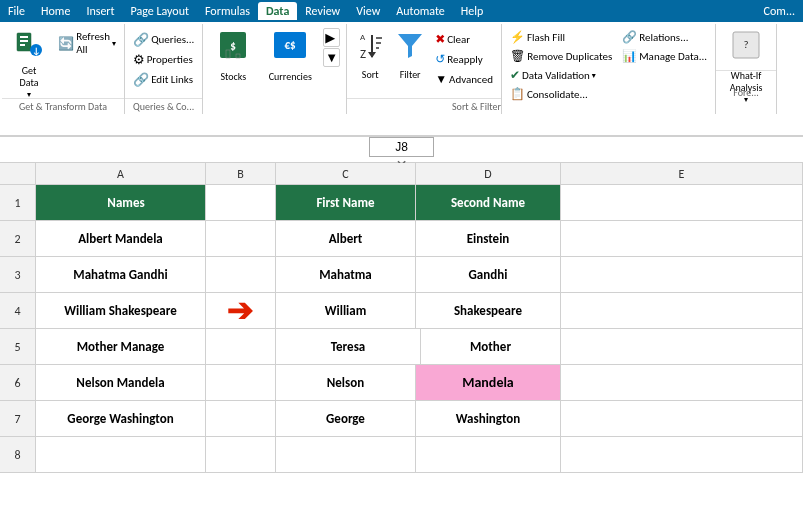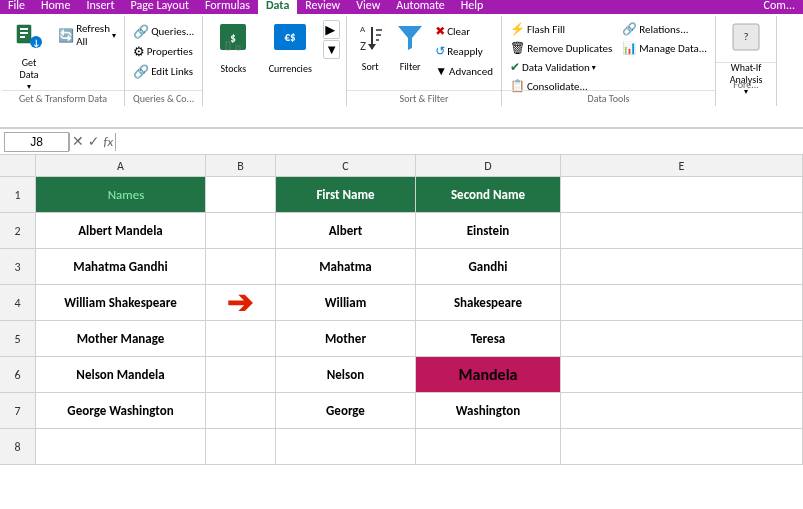--- a/index.html
+++ b/index.html
@@ -1,21 +1,21 @@
 <!DOCTYPE html>
 <html><head>
   <meta charset="utf-8">
   <style>
     * { margin: 0; padding: 0; box-sizing: border-box; }
     body { font-family: 'Calibri', 'Segoe UI', sans-serif; font-size: 12px; background: #fff; width: 803px; height: 509px; overflow: hidden; }
   </style>
 </head>
 <body>
 
-<div style="display:flex; background:#a21caf; height:14px; align-items:flex-end;">
+<div style="display:flex; background:#0369a1; height:22px; align-items:center;">
   <span style="color:#fff;padding:2px 8px;font-size:12px;cursor:pointer;">File</span>
   <span style="color:#fff;padding:2px 8px;font-size:12px;cursor:pointer;">Home</span>
   <span style="color:#fff;padding:2px 8px;font-size:12px;cursor:pointer;">Insert</span>
   <span style="color:#fff;padding:2px 8px;font-size:12px;cursor:pointer;">Page Layout</span>
   <span style="color:#fff;padding:2px 8px;font-size:12px;cursor:pointer;">Formulas</span>
   <span style="color:#fff;padding:2px 8px;font-size:12px;cursor:pointer;background:white;color:#217346;font-weight:bold;border-radius:3px 3px 0 0;">Data</span>
   <span style="color:#fff;padding:2px 8px;font-size:12px;cursor:pointer;">Review</span>
   <span style="color:#fff;padding:2px 8px;font-size:12px;cursor:pointer;">View</span>
   <span style="color:#fff;padding:2px 8px;font-size:12px;cursor:pointer;">Automate</span>
   <span style="color:#fff;padding:2px 8px;font-size:12px;cursor:pointer;">Help</span>
@@ -134,21 +134,21 @@
           <div style="display:flex;align-items:center;gap:2px;padding:1px 3px;cursor:pointer;border:1px solid transparent;border-radius:2px;font-size:11px;">
             <span style="color:#0078d4;font-size:12px;">↺</span>
             <span>Reapply</span>
           </div>
           <div style="display:flex;align-items:center;gap:2px;padding:1px 3px;cursor:pointer;border:1px solid transparent;border-radius:2px;font-size:11px;">
             <span style="font-size:12px;">▼</span>
             <span>Advanced</span>
           </div>
         </div>
       </div>
-      <div style="font-size:10px;color:#666;text-align:center;position:absolute;bottom:0;left:0;right:0;border-top:1px solid #e0e0e0;padding:1px 0;">Sort &amp; Filter</div>
+      <div style="font-size:10px;color:#666;text-align:right;position:absolute;bottom:0;left:0;right:0;border-top:1px solid #e0e0e0;padding:1px 0;">Sort &amp; Filter</div>
     </div>
 
     <div style="display:flex;flex-direction:column;border-right:1px solid #d0d0d0;padding:2px 4px;position:relative;min-width:160px;">
       <div style="display:flex;gap:2px;align-items:flex-start;flex:1;">
 
         <div style="display:flex;flex-direction:column;gap:1px;margin-top:2px;">
           <div style="display:flex;align-items:center;gap:2px;padding:1px 3px;cursor:pointer;border:1px solid transparent;border-radius:2px;font-size:11px;">
             <span style="font-size:12px;color:#0078d4;">⚡</span>
             <span>Flash Fill</span>
           </div>
@@ -170,21 +170,20 @@
           <div style="display:flex;align-items:center;gap:2px;padding:1px 3px;cursor:pointer;border:1px solid transparent;border-radius:2px;font-size:11px;">
             <span style="font-size:12px;">🔗</span>
             <span>Relations...</span>
           </div>
           <div style="display:flex;align-items:center;gap:2px;padding:1px 3px;cursor:pointer;border:1px solid transparent;border-radius:2px;font-size:11px;">
             <span style="font-size:12px;">📊</span>
             <span>Manage Data...</span>
           </div>
         </div>
       </div>
-      <div style="font-size:10px;color:#666;text-align:center;position:absolute;bottom:0;left:0;right:0;border-top:1px solid #e0e0e0;padding:1px 0;">Data Tools</div>
     </div>
 
     <div style="display:flex;flex-direction:column;border-right:1px solid #d0d0d0;padding:2px 4px;position:relative;min-width:60px;">
       <div style="display:flex;gap:2px;align-items:flex-start;flex:1;">
         <div style="display:flex;flex-direction:column;align-items:center;padding:3px 4px;cursor:pointer;border:1px solid transparent;border-radius:2px;min-width:52px;">
           <div style="font-size:22px;line-height:1.2;">
             <svg width="30" height="34" viewBox="0 0 30 34">
               <rect x="2" y="2" width="26" height="26" rx="2" fill="#e8e8e8" stroke="#aaa"></rect>
               <text x="15" y="18" text-anchor="middle" font-size="11" fill="#333">?</text>
             </svg>
@@ -192,21 +191,21 @@
           <span style="font-size:10px;text-align:center;line-height:1.2;">What-If<br>Analysis</span>
           <span style="font-size:8px;">▾</span>
         </div>
       </div>
       <div style="font-size:10px;color:#666;text-align:center;position:absolute;bottom:0;left:0;right:0;border-top:1px solid #e0e0e0;padding:15px 0;">Fore...</div>
     </div>
 
   </div>
 </div>
 
-<div style="display:flex;align-items:center;height:26px;border-bottom:1px solid #d0d0d0;background:#fff;padding:0 4px;">
+<div style="display:flex;align-items:center;height:26px;border-bottom:1px solid #d0d0d0;background:#fff;padding:0 4px;flex-direction:column;">
   <input type="text" value="J8" style="width: 65px; border: 1px solid rgb(170, 170, 170); padding: 2px 4px; font-size: 12px; text-align: center; outline: none;">
   <span style="width:1px;height:18px;background:#aaa;display:inline-block;"></span>
   <span style="font-size:14px;color:#666;cursor:pointer;padding:0 2px;">✕</span>
   <span style="font-size:14px;color:#666;cursor:pointer;padding:0 2px;">✓</span>
   <span style="font-size:13px;color:#666;cursor:pointer;padding:0 2px;font-style:italic;">fx</span>
   <span style="width:1px;height:18px;background:#aaa;display:inline-block;"></span>
   <input type="text" value="" style="flex: 1 1 0%; border: none; outline: none; font-size: 12px; padding: 2px 4px;">
 </div>
 
 <div style="display:flex;flex-direction:column;flex:1;overflow:hidden;">
@@ -229,21 +228,21 @@
       <div style="height:36px;display:flex;align-items:center;justify-content:center;border-right:1px solid #d0d0d0;border-bottom:1px solid #d0d0d0;font-size:12px;color:#333;cursor:pointer;">4</div>
       <div style="height:36px;display:flex;align-items:center;justify-content:center;border-right:1px solid #d0d0d0;border-bottom:1px solid #d0d0d0;font-size:12px;color:#333;cursor:pointer;">5</div>
       <div style="height:36px;display:flex;align-items:center;justify-content:center;border-right:1px solid #d0d0d0;border-bottom:1px solid #d0d0d0;font-size:12px;color:#333;cursor:pointer;">6</div>
       <div style="height:36px;display:flex;align-items:center;justify-content:center;border-right:1px solid #d0d0d0;border-bottom:1px solid #d0d0d0;font-size:12px;color:#333;cursor:pointer;">7</div>
       <div style="height:36px;display:flex;align-items:center;justify-content:center;border-right:1px solid #d0d0d0;border-bottom:1px solid #d0d0d0;font-size:12px;color:#333;cursor:pointer;">8</div>
     </div>
 
     <div style="display:flex;flex-direction:column;flex:1;">
 
       <div style="display:flex;height:36px;">
-        <div style="width:170px;min-width:170px;border-right:1px solid #d0d0d0;border-bottom:1px solid #d0d0d0;background:#217346;color:#86efac;font-weight:normal;font-size:13px;display:flex;align-items:center;justify-content:center;cursor:cell;padding-left:11px;">Names</div>
+        <div style="width:170px;min-width:170px;border-right:1px solid #d0d0d0;border-bottom:1px solid #d0d0d0;background:#217346;color:#ffffff;font-weight:bold;font-size:13px;display:flex;align-items:center;justify-content:center;cursor:cell;padding-left:11px;">Names</div>
         <div style="width:70px;min-width:70px;border-right:1px solid #d0d0d0;border-bottom:1px solid #d0d0d0;background:#fff;display:flex;align-items:center;justify-content:center;cursor:cell;"></div>
         <div style="width:140px;min-width:140px;border-right:1px solid #d0d0d0;border-bottom:1px solid #d0d0d0;background:#217346;color:white;font-weight:bold;font-size:13px;display:flex;align-items:center;justify-content:center;cursor:cell;">First Name</div>
         <div style="width:145px;min-width:145px;border-right:1px solid #d0d0d0;border-bottom:1px solid #d0d0d0;background:#217346;color:white;font-weight:bold;font-size:13px;display:flex;align-items:center;justify-content:center;cursor:cell;">Second Name</div>
         <div style="flex:1;border-right:1px solid #d0d0d0;border-bottom:1px solid #d0d0d0;background:#fff;display:flex;align-items:center;justify-content:center;cursor:cell;"></div>
       </div>
 
       <div style="display:flex;height:36px;">
         <div style="width:170px;min-width:170px;border-right:1px solid #d0d0d0;border-bottom:1px solid #d0d0d0;background:#fff;font-weight:bold;font-size:13px;display:flex;align-items:center;justify-content:center;cursor:cell;">Albert Mandela</div>
         <div style="width:70px;min-width:70px;border-right:1px solid #d0d0d0;border-bottom:1px solid #d0d0d0;background:#fff;display:flex;align-items:center;justify-content:center;cursor:cell;"></div>
         <div style="width:140px;min-width:140px;border-right:1px solid #d0d0d0;border-bottom:1px solid #d0d0d0;background:#fff;font-weight:bold;font-size:13px;display:flex;align-items:center;justify-content:center;cursor:cell;">Albert</div>
@@ -265,30 +264,30 @@
           <span style="color:#e02000;font-size:32px;font-weight:bold;line-height:1;">➔</span>
         </div>
         <div style="width:140px;min-width:140px;border-right:1px solid #d0d0d0;border-bottom:1px solid #d0d0d0;background:#fff;font-weight:bold;font-size:13px;display:flex;align-items:center;justify-content:center;cursor:cell;">William</div>
         <div style="width:145px;min-width:145px;border-right:1px solid #d0d0d0;border-bottom:1px solid #d0d0d0;background:#fff;font-weight:bold;font-size:13px;display:flex;align-items:center;justify-content:center;cursor:cell;">Shakespeare</div>
         <div style="flex:1;border-right:1px solid #d0d0d0;border-bottom:1px solid #d0d0d0;background:#fff;display:flex;align-items:center;justify-content:center;cursor:cell;"></div>
       </div>
 
       <div style="display:flex;height:36px;">
         <div style="width:170px;min-width:170px;border-right:1px solid #d0d0d0;border-bottom:1px solid #d0d0d0;background:#fff;font-weight:bold;font-size:13px;display:flex;align-items:center;justify-content:center;cursor:cell;">Mother Manage</div>
         <div style="width:70px;min-width:70px;border-right:1px solid #d0d0d0;border-bottom:1px solid #d0d0d0;background:#fff;display:flex;align-items:center;justify-content:center;cursor:cell;"></div>
+        <div style="width:145px;min-width:145px;border-right:1px solid #d0d0d0;border-bottom:1px solid #d0d0d0;background:#fff;font-weight:bold;font-size:13px;display:flex;align-items:center;justify-content:center;cursor:cell;">Teresa</div>
         <div style="width:140px;min-width:140px;border-right:1px solid #d0d0d0;border-bottom:1px solid #d0d0d0;background:#fff;font-weight:bold;font-size:13px;display:flex;align-items:center;justify-content:center;cursor:cell;">Mother</div>
-        <div style="width:145px;min-width:145px;border-right:1px solid #d0d0d0;border-bottom:1px solid #d0d0d0;background:#fff;font-weight:bold;font-size:13px;display:flex;align-items:center;justify-content:center;cursor:cell;">Teresa</div>
         <div style="flex:1;border-right:1px solid #d0d0d0;border-bottom:1px solid #d0d0d0;background:#fff;display:flex;align-items:center;justify-content:center;cursor:cell;"></div>
       </div>
 
       <div style="display:flex;height:36px;">
         <div style="width:170px;min-width:170px;border-right:1px solid #d0d0d0;border-bottom:1px solid #d0d0d0;background:#fff;font-weight:bold;font-size:13px;display:flex;align-items:center;justify-content:center;cursor:cell;">Nelson Mandela</div>
         <div style="width:70px;min-width:70px;border-right:1px solid #d0d0d0;border-bottom:1px solid #d0d0d0;background:#fff;display:flex;align-items:center;justify-content:center;cursor:cell;"></div>
         <div style="width:140px;min-width:140px;border-right:1px solid #d0d0d0;border-bottom:1px solid #d0d0d0;background:#fff;font-weight:bold;font-size:13px;display:flex;align-items:center;justify-content:center;cursor:cell;">Nelson</div>
-        <div style="width:145px;min-width:145px;border-right:1px solid #d0d0d0;border-bottom:1px solid #d0d0d0;background:#be185d;font-weight:bold;font-size:16px;display:flex;align-items:center;justify-content:center;cursor:cell;">Mandela</div>
+        <div style="width:145px;min-width:145px;border-right:1px solid #d0d0d0;border-bottom:1px solid #d0d0d0;background:#f9a8d4;font-weight:bold;font-size:14px;display:flex;align-items:center;justify-content:center;cursor:cell;">Mandela</div>
         <div style="flex:1;border-right:1px solid #d0d0d0;border-bottom:1px solid #d0d0d0;background:#fff;display:flex;align-items:center;justify-content:center;cursor:cell;"></div>
       </div>
 
       <div style="display:flex;height:36px;">
         <div style="width:170px;min-width:170px;border-right:1px solid #d0d0d0;border-bottom:1px solid #d0d0d0;background:#fff;font-weight:bold;font-size:13px;display:flex;align-items:center;justify-content:center;cursor:cell;">George Washington</div>
         <div style="width:70px;min-width:70px;border-right:1px solid #d0d0d0;border-bottom:1px solid #d0d0d0;background:#fff;display:flex;align-items:center;justify-content:center;cursor:cell;"></div>
         <div style="width:140px;min-width:140px;border-right:1px solid #d0d0d0;border-bottom:1px solid #d0d0d0;background:#fff;font-weight:bold;font-size:13px;display:flex;align-items:center;justify-content:center;cursor:cell;">George</div>
         <div style="width:145px;min-width:145px;border-right:1px solid #d0d0d0;border-bottom:1px solid #d0d0d0;background:#fff;font-weight:bold;font-size:13px;display:flex;align-items:center;justify-content:center;cursor:cell;">Washington</div>
         <div style="flex:1;border-right:1px solid #d0d0d0;border-bottom:1px solid #d0d0d0;background:#fff;display:flex;align-items:center;justify-content:center;cursor:cell;"></div>
       </div>

